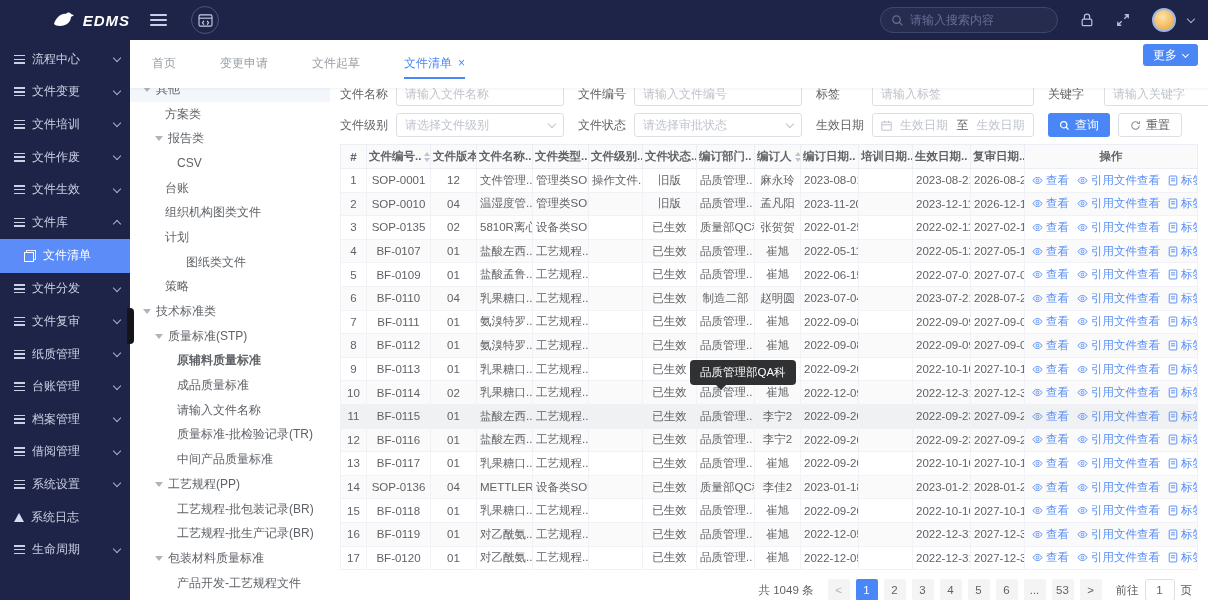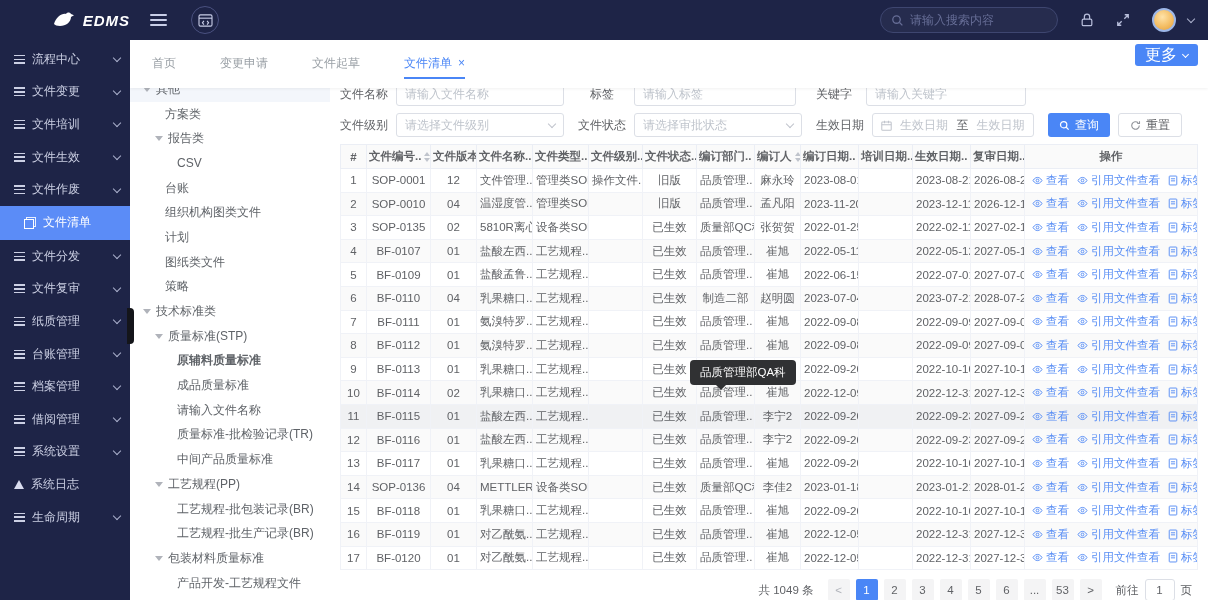--- a/index.html
+++ b/index.html
@@ -49,40 +49,40 @@
 
   
   .tabbar{position:absolute;top:40px;left:130px;width:1078px;height:48px;background:#fff;
     display:flex;align-items:center;padding-left:22px;gap:44px;z-index:10;
     box-shadow:0 1px 3px rgba(0,0,0,0.06);}
   .tab{height:30px;display:flex;align-items:center;gap:6px;color:#9aa0a6;cursor:pointer;
     border-bottom:2px solid transparent;}
   .tab.active{color:#4a86f6;border-bottom-color:#4a86f6;}
   .tab .x{color:#4a86f6;font-size:12px;}
   .more-btn{position:absolute;right:10px;top:4px;height:22px;background:#4a86f6;color:#fff;border:none;
-    border-radius:3px;padding:0 10px;font-size:16px;display:flex;align-items:center;gap:6px;cursor:pointer;}
+    border-radius:3px;padding:0 10px;font-size:12px;display:flex;align-items:center;gap:6px;cursor:pointer;}
   .more-btn .chev{border-color:#fff;width:5px;height:5px;margin-top:-2px;}
 
   
   .tree{position:absolute;top:74px;left:130px;width:220px;height:526px;background:#fff;
     padding-top:3px;overflow:hidden;z-index:5;}
   .tree-item{height:24.7px;display:flex;align-items:center;color:#5f6368;cursor:pointer;white-space:nowrap;}
   .tree-item.selected{background:#f3f6fb;}
   .caret{width:0;height:0;border-left:4px solid transparent;border-right:4px solid transparent;
     border-top:5px solid #b0b3ba;margin-right:5px;flex:none;}
   .tree-handle{position:absolute;left:127px;top:308px;width:7px;height:36px;background:#14151a;
     border-radius:0 4px 4px 0;z-index:25;cursor:pointer;}
 
   
   .main{position:absolute;top:74px;left:330px;width:878px;height:526px;background:#fff;z-index:5;}
   .filters{padding:8px 10px 0 10px;}
   .frow{display:flex;align-items:center;margin-bottom:7px;}
   .fgroup{display:flex;align-items:center;}
   .fgroup + .fgroup{margin-left:14px;}
-  .flabel{width:48px;text-align:center;margin-right:8px;color:#606266;white-space:nowrap;flex:none;}
+  .flabel{width:48px;text-align:left;margin-right:8px;color:#606266;white-space:nowrap;flex:none;}
   .finput{height:24px;border:1px solid #dcdfe6;border-radius:3px;padding:0 8px;font-size:12px;
     color:#606266;outline:none;}
   .finput::placeholder{color:#bfc4cc;}
   .fselect{height:24px;border:1px solid #dcdfe6;border-radius:3px;padding:0 8px;display:flex;
     align-items:center;justify-content:space-between;cursor:pointer;}
   .fselect .ph{color:#bfc4cc;}
   .fselect .chev{border-color:#c0c4cc;}
   .daterange{height:24px;border:1px solid #dcdfe6;border-radius:3px;padding:0 8px;display:flex;
     align-items:center;gap:8px;cursor:pointer;}
   .daterange .ph{color:#bfc4cc;flex:1;}
@@ -201,31 +201,40 @@
         </span>
         <span class="lbl">文件培训</span>
         <span class="chev"></span>
       </div>
       <div class="side-item">
         <span class="ico-menu">
           <i></i>
           <i></i>
           <i></i>
         </span>
+        <span class="lbl">文件作废</span>
+        <span class="chev"></span>
+      </div>
+      <div class="side-item">
+        <span class="ico-menu">
+          <i></i>
+          <i></i>
+          <i></i>
+        </span>
         <span class="lbl">文件生效</span>
         <span class="chev"></span>
       </div>
       <div class="side-item">
         <span class="ico-menu">
           <i></i>
           <i></i>
           <i></i>
         </span>
-        <span class="lbl">文件作废</span>
-        <span class="chev"></span>
+        <span class="lbl">文件库</span>
+        <span class="chev up"></span>
       </div>
       <div class="side-item sub active">
         <span class="ico-copy"></span>
         <span class="lbl">文件清单</span>
       </div>
       <div class="side-item">
         <span class="ico-menu">
           <i></i>
           <i></i>
           <i></i>
@@ -343,21 +352,21 @@
       </div>
       <div class="tree-item" style="padding-left: 35px;">
         <span>台账</span>
       </div>
       <div class="tree-item" style="padding-left: 35px;">
         <span>组织机构图类文件</span>
       </div>
       <div class="tree-item" style="padding-left: 35px;">
         <span>计划</span>
       </div>
-      <div class="tree-item" style="padding-left: 35px;">
+      <div class="tree-item" style="padding-left: 56px;">
         <span>图纸类文件</span>
       </div>
       <div class="tree-item" style="padding-left: 35px;">
         <span>策略</span>
       </div>
       <div class="tree-item" style="padding-left: 13px;">
         <span class="caret"></span>
         <span>技术标准类</span>
       </div>
       <div class="tree-item" style="padding-left: 25px;">
@@ -399,20 +408,24 @@
     </div>
 </div>
 <div class="tree-handle"></div>
 
 <main class="main">
   <div class="filters">
     <div class="frow" id="filter-row1">
         <div class="fgroup">
           <label class="flabel">文件名称</label>
           <input class="finput" placeholder="请输入文件名称" style="width: 168px;">
+        </div>
+        <div class="fgroup">
+          <label class="flabel">文件编号</label>
+          <input class="finput" placeholder="请输入文件编号" style="width: 168px;">
         </div>
         <div class="fgroup">
           <label class="flabel">标签</label>
           <input class="finput" placeholder="请输入标签" style="width: 162px;">
         </div>
         <div class="fgroup">
           <label class="flabel">关键字</label>
           <input class="finput" placeholder="请输入关键字" style="width: 160px;">
         </div>
       </div>

